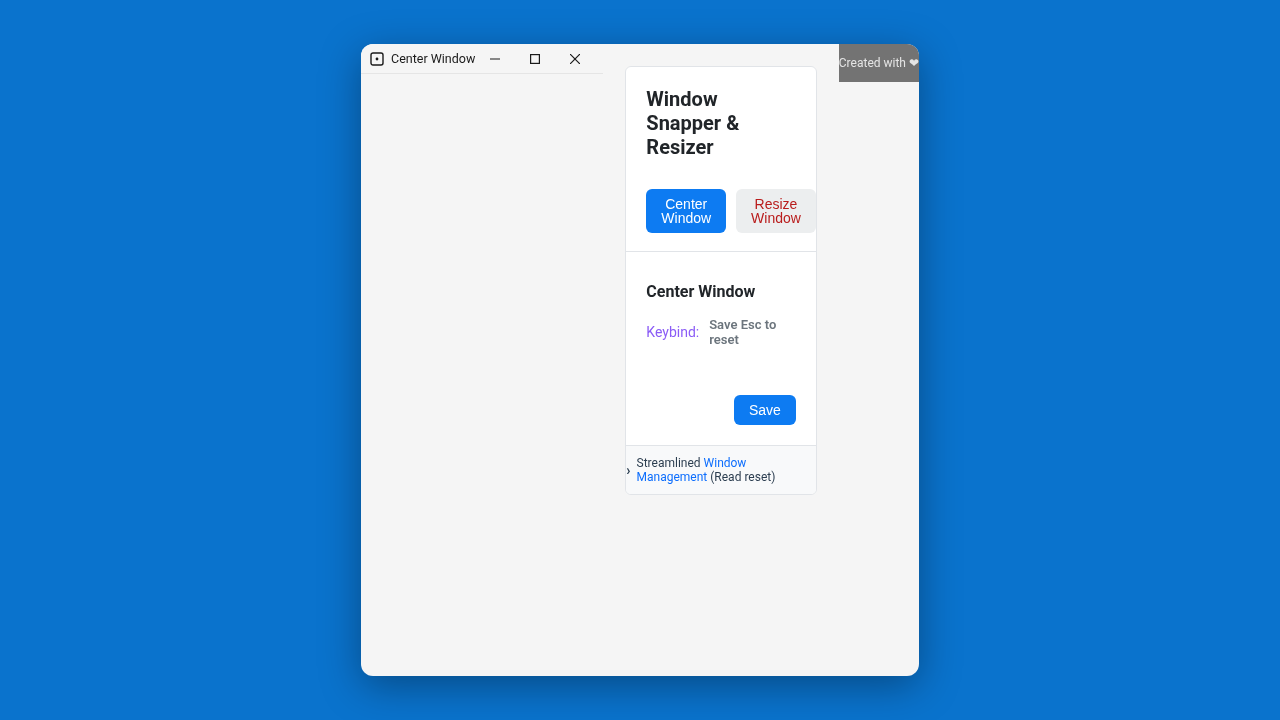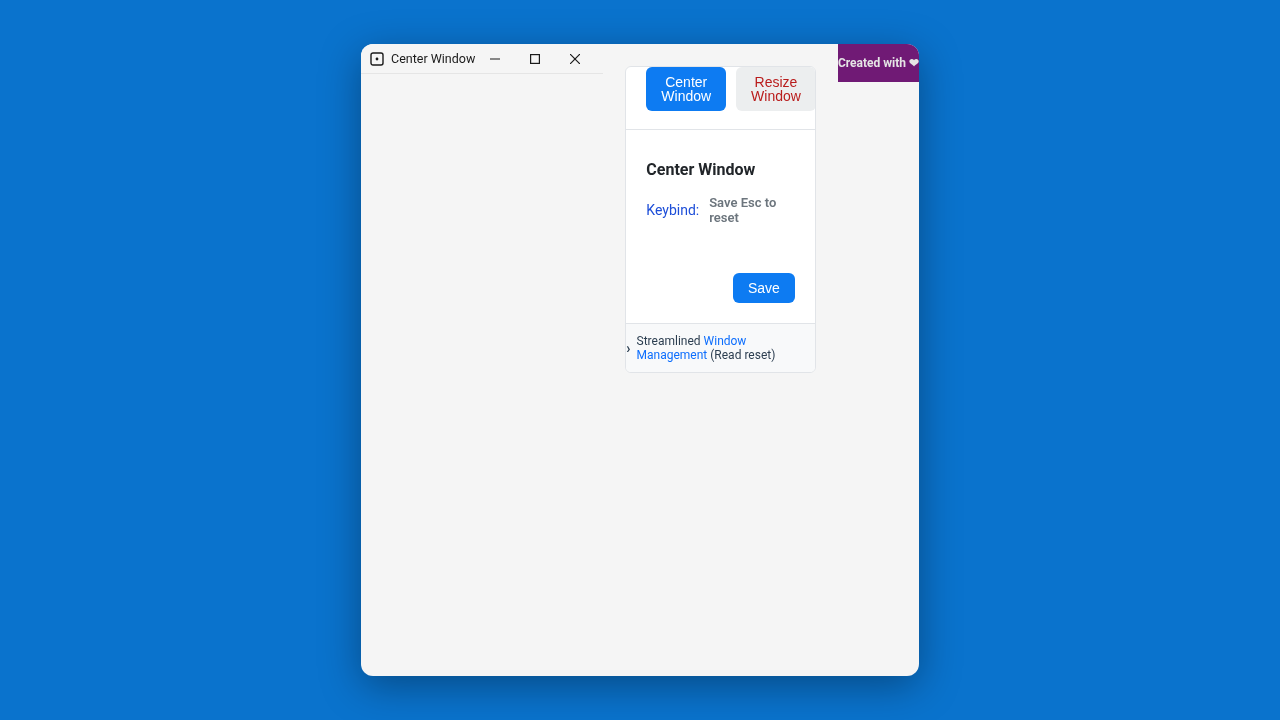--- a/index.html
+++ b/index.html
@@ -95,21 +95,21 @@
       font-weight: 700;
       color: #212529;
       margin-bottom: 16px;
     }
     .keybind-row {
       display: flex;
       align-items: center;
       gap: 10px;
       font-size: 14px;
     }
-    .keybind-label { color: #1d4ed8; }
+    .keybind-label { color: #8b5cf6; }
     .keybind-input {
       width: 175px;
       height: 22px;
       border: 1px solid #000;
       padding: 1px 4px;
       font-family: inherit;
       font-size: 13.5px;
       background: #fff;
     }
     .hint {
@@ -134,27 +134,26 @@
       color: #2c3e50;
     }
     .card-footer .chev {
       font-weight: 700;
       font-size: 14px;
       line-height: 1;
     }
     .card-footer a { color: #0d6efd; text-decoration: none; margin-top: 36px; }
     .bottom-bar {
       height: 38px;
-      background: #701a75;
+      background: #737373;
       color: #e5e5e5;
       display: flex;
       align-items: center;
       justify-content: center;
       font-size: 12px;
-      font-weight: bold;
     }
   </style>
 </head>
 <body>
 
 <div class="window">
 
   <div class="titlebar">
     <span class="app-icon">
       <svg width="14" height="14" viewBox="0 0 14 14" fill="none">
@@ -177,20 +176,23 @@
     <div class="win-btn">
       <svg width="10" height="10">
         <line x1="0" y1="0" x2="10" y2="10" stroke="#1a1a1a" stroke-width="1.2"></line>
         <line x1="10" y1="0" x2="0" y2="10" stroke="#1a1a1a" stroke-width="1.2"></line>
       </svg>
     </div>
   </div>
 
   <div class="content-area">
     <div class="card">
+      <div class="card-header">
+        <h1 class="card-title">Window Snapper &amp; Resizer</h1>
+      </div>
 
       <div class="tab-row">
         <button class="btn btn-primary">Center Window</button>
         <button class="btn btn-secondary">Resize Window</button>
         <span class="spacer"></span>
         <button class="btn btn-reset">Read</button>
       </div>
 
       <div class="panel">
         <h2 class="panel-title">Center Window</h2>

